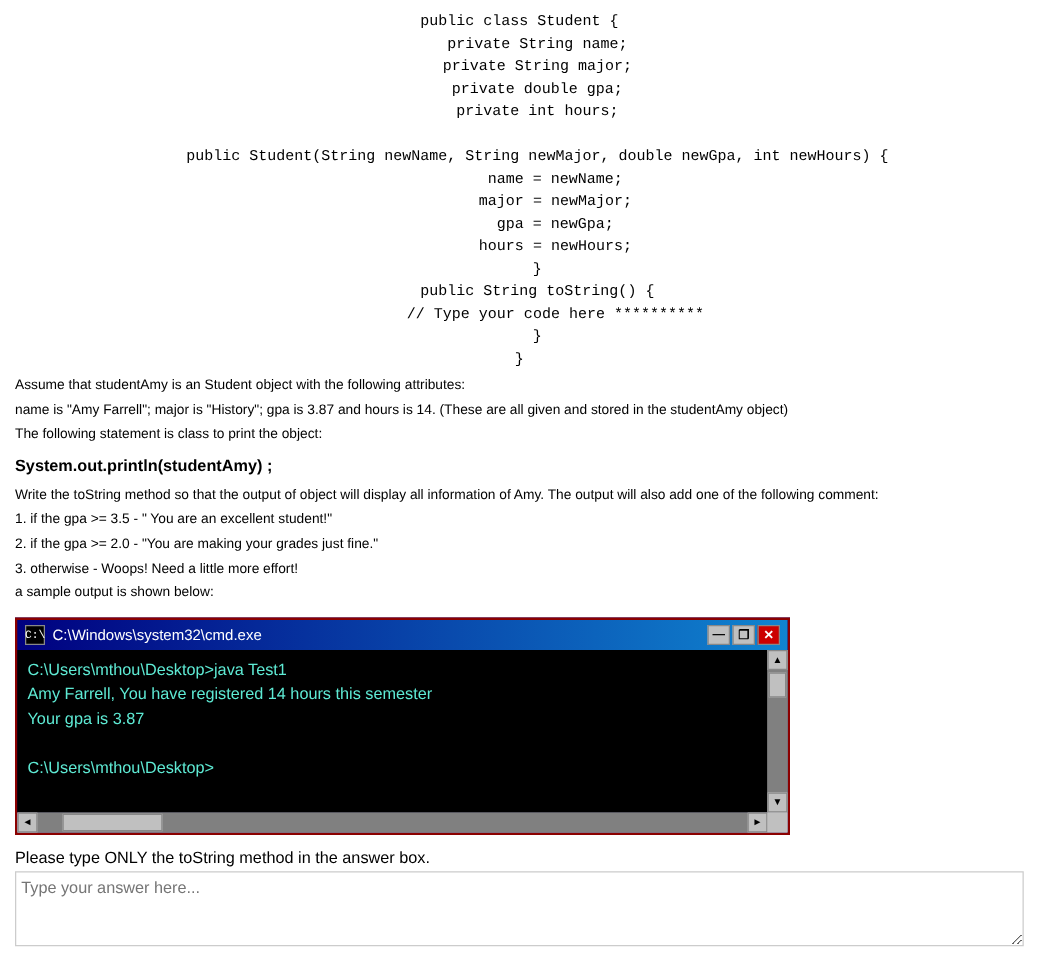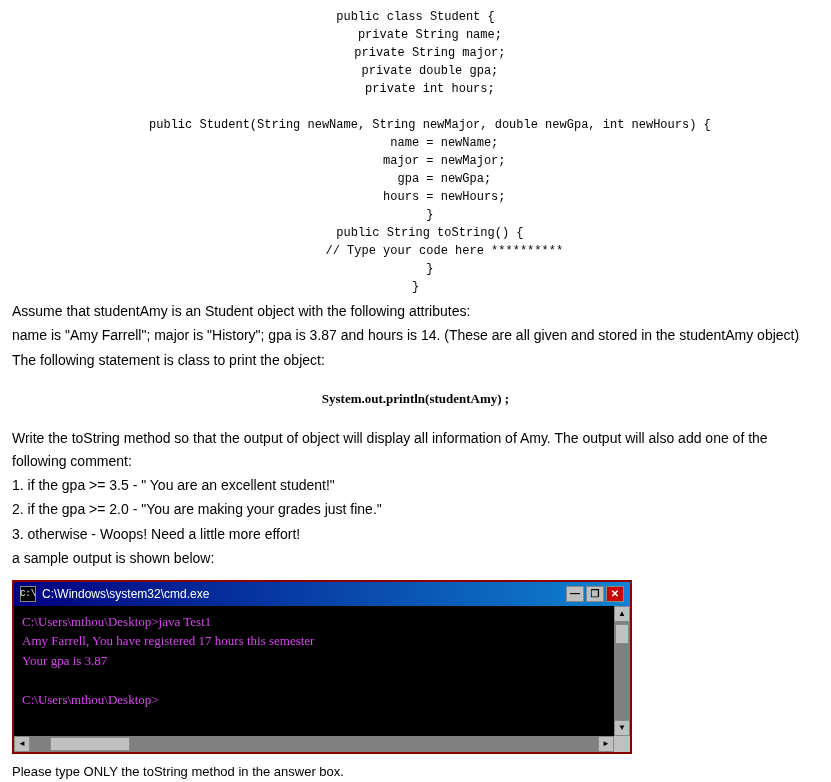--- a/index.html
+++ b/index.html
@@ -17,30 +17,29 @@
     }
     .code-block {
       font-family: 'Courier New', Courier, monospace;
       font-size: 12px;
       line-height: 1.5;
       margin-bottom: 4px;
       white-space: pre;
       text-align: center;
     }
     .description-text {
-      font-size: 14px;
+      font-size: 11px;
       line-height: 1.6;
       margin-bottom: 2px;
     }
     .centered-code {
-      text-align: center;
-      font-family: Liberation Serif, serif;
+      font-family: Liberation Sans, sans-serif;
       font-size: 13px;
       font-weight: bold;
-      margin: 20px 0;
+      margin: 8px 0;
     }
     
     .cmd-window {
       width: 620px;
       border: 2px solid #8B0000;
       margin: 10px 0;
       background: #000080;
     }
     .cmd-titlebar {
       background: linear-gradient(to right, #000080, #1084d0);
@@ -91,22 +90,22 @@
       background: #cc0000;
       color: white;
     }
     .cmd-content-wrapper {
       display: flex;
       background: #000000;
     }
     .cmd-content {
       flex: 1;
       background: #000000;
-      color: #d946ef;
-      font-family: Liberation Serif, serif;
+      color: #5eead4;
+      font-family: Liberation Sans, sans-serif;
       font-size: 13px;
       padding: 6px 8px;
       line-height: 1.5;
       min-height: 130px;
     }
     .cmd-scrollbar {
       width: 16px;
       background: #c0c0c0;
       display: flex;
       flex-direction: column;
@@ -230,21 +229,21 @@
     </div>
     <div class="cmd-controls">
       <div class="cmd-btn">—</div>
       <div class="cmd-btn">❐</div>
       <div class="cmd-btn close-btn">✕</div>
     </div>
   </div>
   <div class="cmd-content-wrapper">
     <div class="cmd-content">
       <div>C:\Users\mthou\Desktop&gt;java Test1</div>
-      <div>Amy Farrell, You have registered 17 hours this semester</div>
+      <div>Amy Farrell, You have registered 14 hours this semester</div>
       <div>Your gpa is 3.87</div>
       <br>
       <div>C:\Users\mthou\Desktop&gt;</div>
     </div>
     <div class="cmd-scrollbar">
       <div class="cmd-scroll-up">▲</div>
       <div class="cmd-scroll-track">
         <div class="cmd-scroll-thumb"></div>
       </div>
       <div class="cmd-scroll-down">▼</div>

